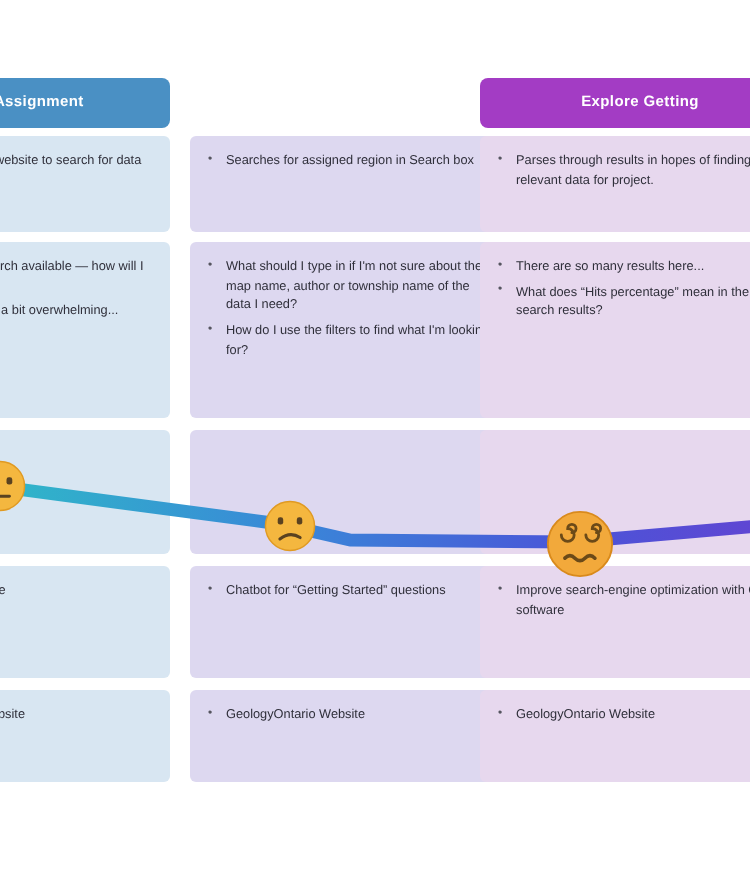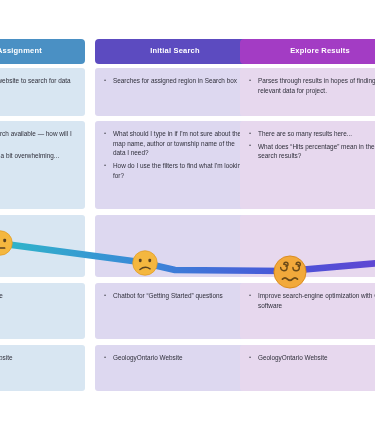--- a/index.html
+++ b/index.html
@@ -129,23 +129,20 @@
         </ul>
       </div>
       <div class="cell r-touch" style="background:#D8E6F2;">
         <ul class="bullets">
           <li>GeologyOntario Website</li>
         </ul>
       </div>
     </div>
 
     <div class="column" style="left:170px;">
-      <div class="phase-header" style="background:#5C4BC0;">
-        <span>Initial Search</span>
-      </div>
       <div class="cell r-action" style="background:#DDD8F0;">
         <ul class="bullets">
           <li>Searches for assigned region in Search box</li>
         </ul>
       </div>
       <div class="cell r-pain" style="background:#DDD8F0;">
         <ul class="bullets">
           <li>What should I type in if I'm not sure about the map name, author or township name of the data I need?</li>
           <li>How do I use the filters to find what I'm looking for?</li>
         </ul>
@@ -158,21 +155,21 @@
       </div>
       <div class="cell r-touch" style="background:#DDD8F0;">
         <ul class="bullets">
           <li>GeologyOntario Website</li>
         </ul>
       </div>
     </div>
 
     <div class="column" style="left:315px;">
       <div class="phase-header" style="background:#A33CC4;">
-        <span>Explore Results</span>
+        <span>Explore Getting</span>
       </div>
       <div class="cell r-action" style="background:#E7D8EE;">
         <ul class="bullets">
           <li>Parses through results in hopes of finding relevant data for project.</li>
         </ul>
       </div>
       <div class="cell r-pain" style="background:#E7D8EE;">
         <ul class="bullets">
           <li>There are so many results here...</li>
           <li>What does “Hits percentage” mean in the search results?</li>

